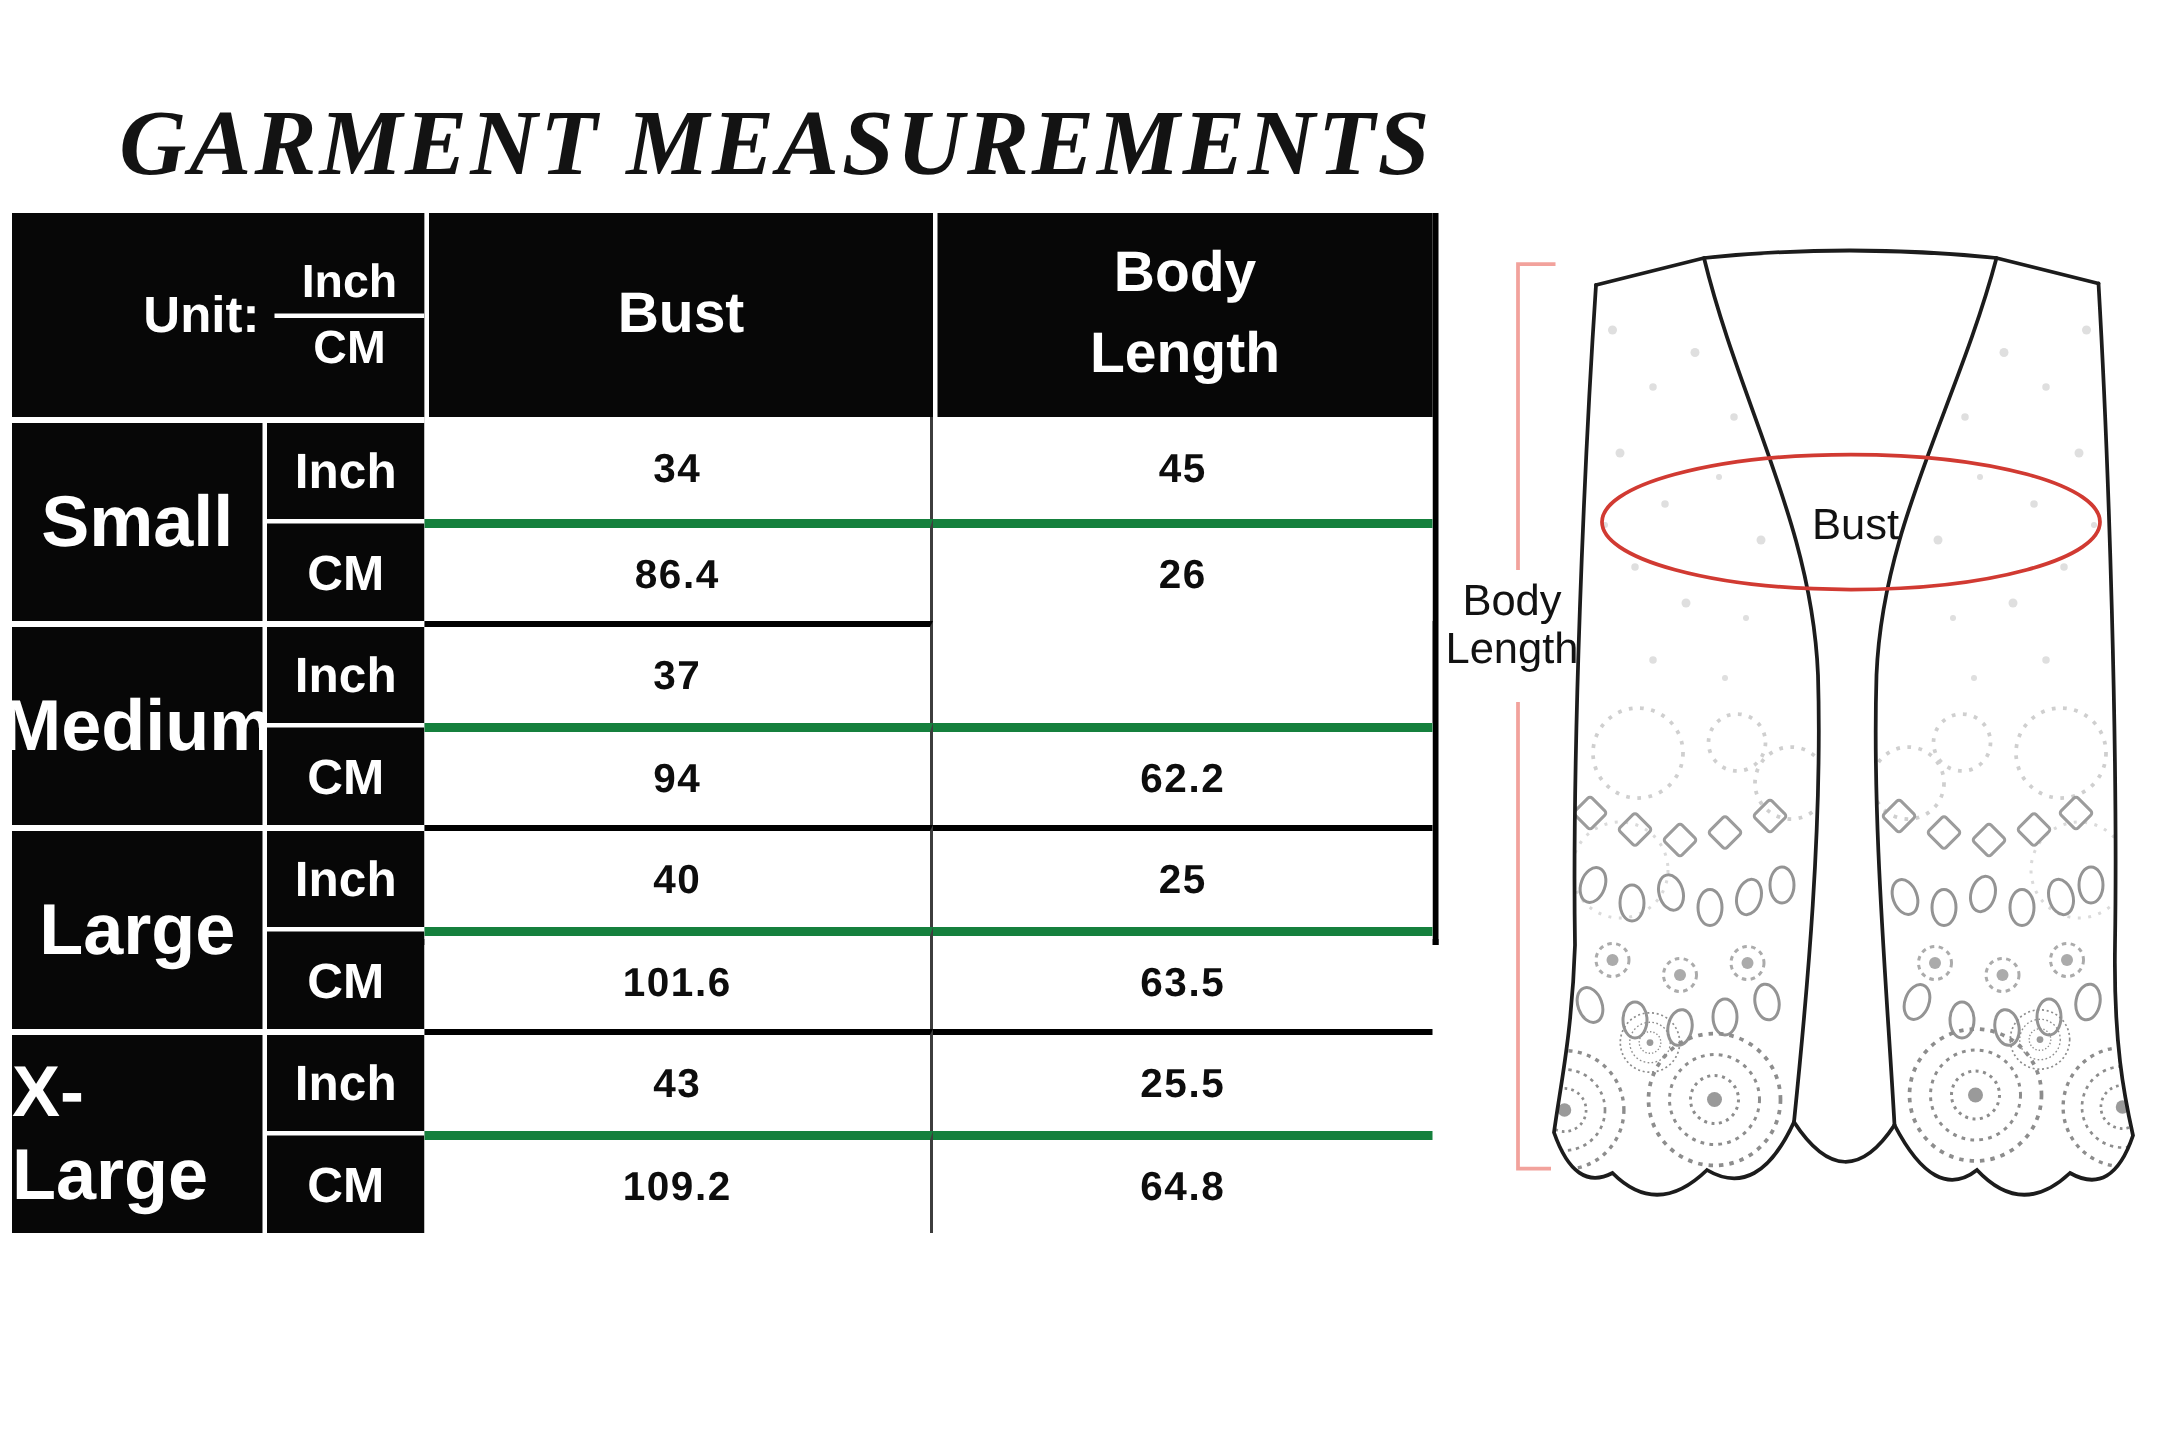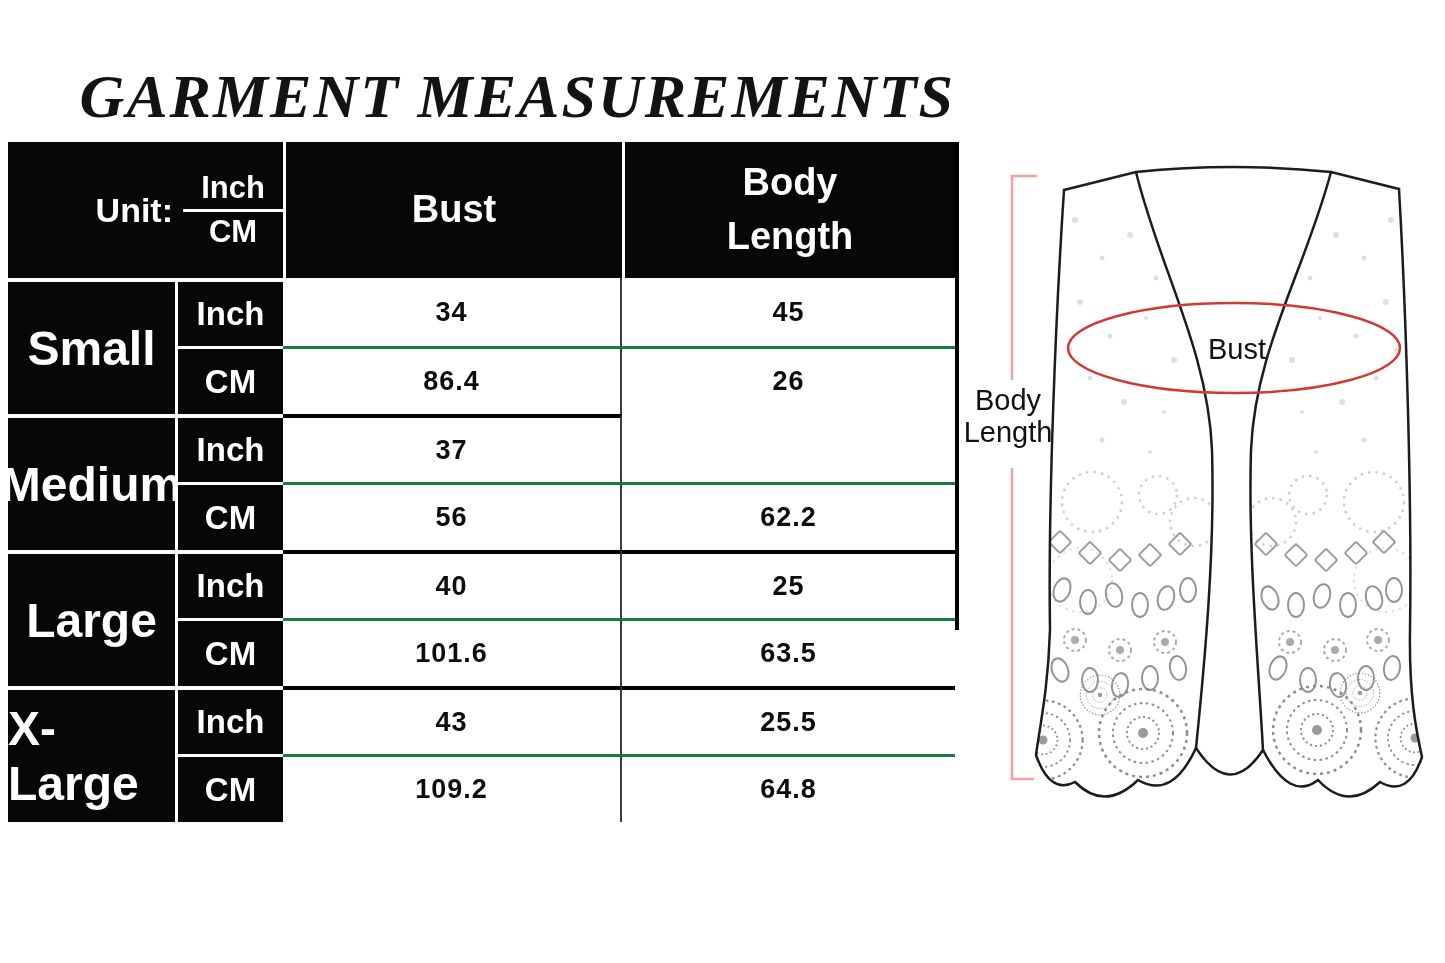--- a/index.html
+++ b/index.html
@@ -30,21 +30,21 @@
   .unit-label{font-size:34px;}
   .frac{width:100px;display:flex;flex-direction:column;align-items:center;font-size:31px;line-height:1.12;}
   .frac-top{width:100%;box-sizing:border-box;text-align:center;border-bottom:3px solid #fff;padding-bottom:3px;}
   .frac-bottom{padding-top:3px;}
   .size{font-size:48px;border-top:4px solid #fff;border-right:3px solid #fff;}
   .unit{font-size:33px;}
   .unit.sep-thick{border-top:4px solid #fff;}
   .unit.sep-thin{border-top:3px solid #fff;}
   .val{font-size:27px;color:#0d0d0d;background:#fff;letter-spacing:1px;}
   .val.c3{border-right:2px solid #3d3d3d;}
-  .val.sep-thin{border-top:3px solid #15803d;}
+  .val.sep-thin{border-top:6px solid #15803d;}
   .val.sep-thick{border-top:4px solid #000;}
 
   
   .footnote{
     position:absolute;left:11px;top:829px;margin:0;width:960px;
     font-size:23px;font-weight:400;color:#141414;letter-spacing:0.2px;
   }
 
   
   .diagram{position:absolute;left:960px;top:150px;}
@@ -84,21 +84,21 @@
     <div class="cell val c3" style="grid-area:2/3">34</div>
     <div class="cell val" style="grid-area:2/4">45</div>
     <div class="cell black unit sep-thin" style="grid-area:3/2">CM</div>
     <div class="cell val c3 sep-thin" style="grid-area:3/3">86.4</div>
     <div class="cell val sep-thin" style="grid-area:3/4">26</div>
 
     <div class="cell black size" style="grid-area:4/1/6/2">Medium</div>
     <div class="cell black unit sep-thick" style="grid-area:4/2">Inch</div>
     <div class="cell val c3 sep-thick" style="grid-area:4/3">37</div>
     <div class="cell black unit sep-thin" style="grid-area:5/2">CM</div>
-    <div class="cell val c3 sep-thin" style="grid-area:5/3">56</div>
+    <div class="cell val c3 sep-thin" style="grid-area:5/3">94</div>
     <div class="cell val sep-thin" style="grid-area:5/4">62.2</div>
 
     <div class="cell black size" style="grid-area:6/1/8/2">Large</div>
     <div class="cell black unit sep-thick" style="grid-area:6/2">Inch</div>
     <div class="cell val c3 sep-thick" style="grid-area:6/3">40</div>
     <div class="cell val sep-thick" style="grid-area:6/4">25</div>
     <div class="cell black unit sep-thin" style="grid-area:7/2">CM</div>
     <div class="cell val c3 sep-thin" style="grid-area:7/3">101.6</div>
     <div class="cell val sep-thin" style="grid-area:7/4">63.5</div>
 

